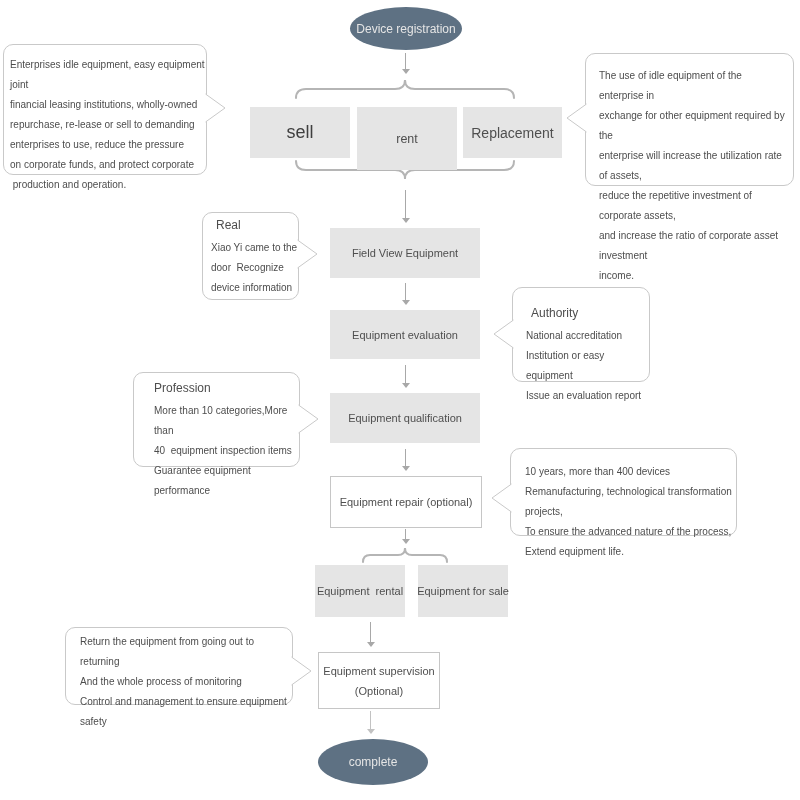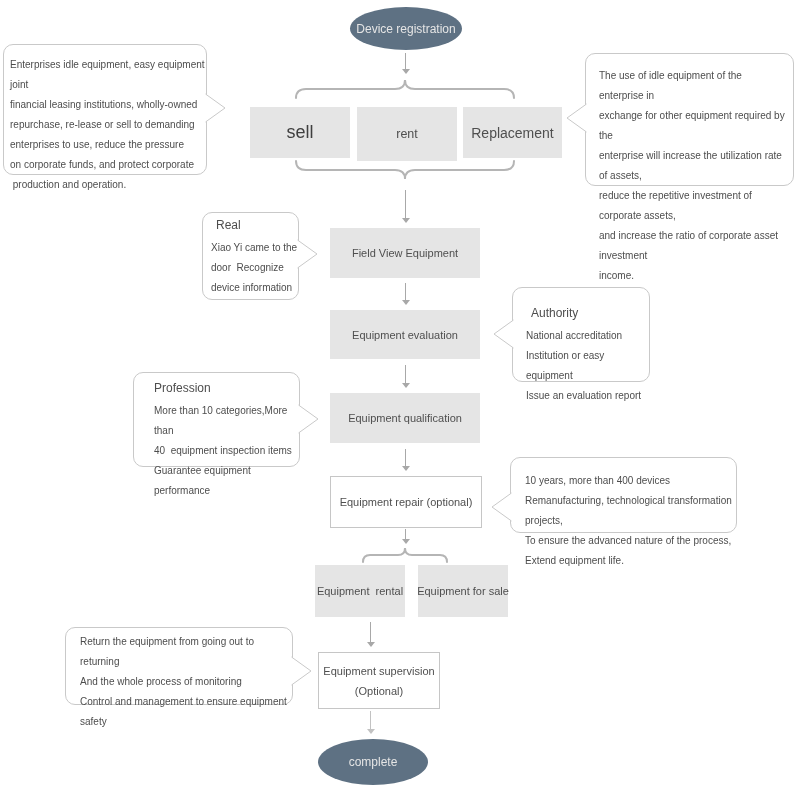--- a/index.html
+++ b/index.html
@@ -16,21 +16,21 @@
   #end   { left:318px; top:739px; width:110px; height:46px; }
   
   .gbox {
     position:absolute; background:#e5e5e5; color:#4f4f4f;
     display:flex; align-items:center; justify-content:center;
     font-size:11px; white-space:pre; 
   }
   .outline { background:#ffffff; border:1px solid #c6c6c6; }
   .col { flex-direction:column; line-height:20px; }
   #opt-sell { left:250px; top:107px; width:100px; height:51px; font-size:18px; color:#3f3f3f; }
-  #opt-rent { left:357px; top:107px; width:100px; height:54px; font-size:12.5px; }
+  #opt-rent { left:357px; top:107px; width:100px; height:63px; font-size:12.5px; }
   #opt-repl { left:463px; top:107px; width:99px;  height:51px; font-size:14px; }
   #box-field   { left:330px; top:228px; width:150px; height:50px; }
   #box-eval    { left:330px; top:310px; width:150px; height:49px; }
   #box-qual    { left:330px; top:393px; width:150px; height:50px; }
   #box-repair  { left:330px; top:476px; width:150px; height:50px; }
   #box-rental  { left:315px; top:565px; width:90px;  height:52px; }
   #box-sale    { left:418px; top:565px; width:90px;  height:52px; }
   #box-superv  { left:318px; top:652px; width:120px; height:55px; }
   
   .callout {
@@ -43,21 +43,21 @@
   .ptr path { fill:#ffffff; stroke:#c9c9c9; stroke-width:1; }
   .pr { right:-20px; }
   .pl { left:-20px; }
   #c-idle   { left:3px;   top:44px;  width:204px; height:131px; padding:10px 0 0 6px;  }
   #c-exch   { left:585px; top:53px;  width:209px; height:133px; padding:12px 8px 0 13px; }
   #c-real   { left:202px; top:212px; width:97px;  height:88px;  padding:3px 0 0 8px;   }
   #c-real .title { margin-left:5px; }
   #c-auth   { left:512px; top:287px; width:138px; height:95px;  padding:16px 0 0 13px;  }
   #c-auth .title { margin-left:5px; }
   #c-prof   { left:133px; top:372px; width:167px; height:95px;  padding:6px 0 0 20px;  }
-  #c-reman  { left:510px; top:448px; width:227px; height:76px; padding:13px 0 0 14px;margin-top:9px; }
+  #c-reman  { left:510px; top:448px; width:227px; height:88px; padding:13px 0 0 14px; }
   #c-return { left:65px;  top:627px; width:228px; height:78px;  padding:4px 0 0 14px;  }
   
   .brace { position:absolute; }
   .brace path { fill:none; stroke:#b5b5b5; stroke-width:2; stroke-linecap:round; }
   #brace-top { left:294px; top:77px;  }
   #brace-mid { left:294px; top:159px; }
   #brace-low { left:361px; top:546px; }
   .arrow { position:absolute; width:9px; }
   .arrow .shaft { width:1px; margin:0 auto; background:#a8a8a8; }
   .arrow .head  { width:0; height:0; margin:0 auto;

